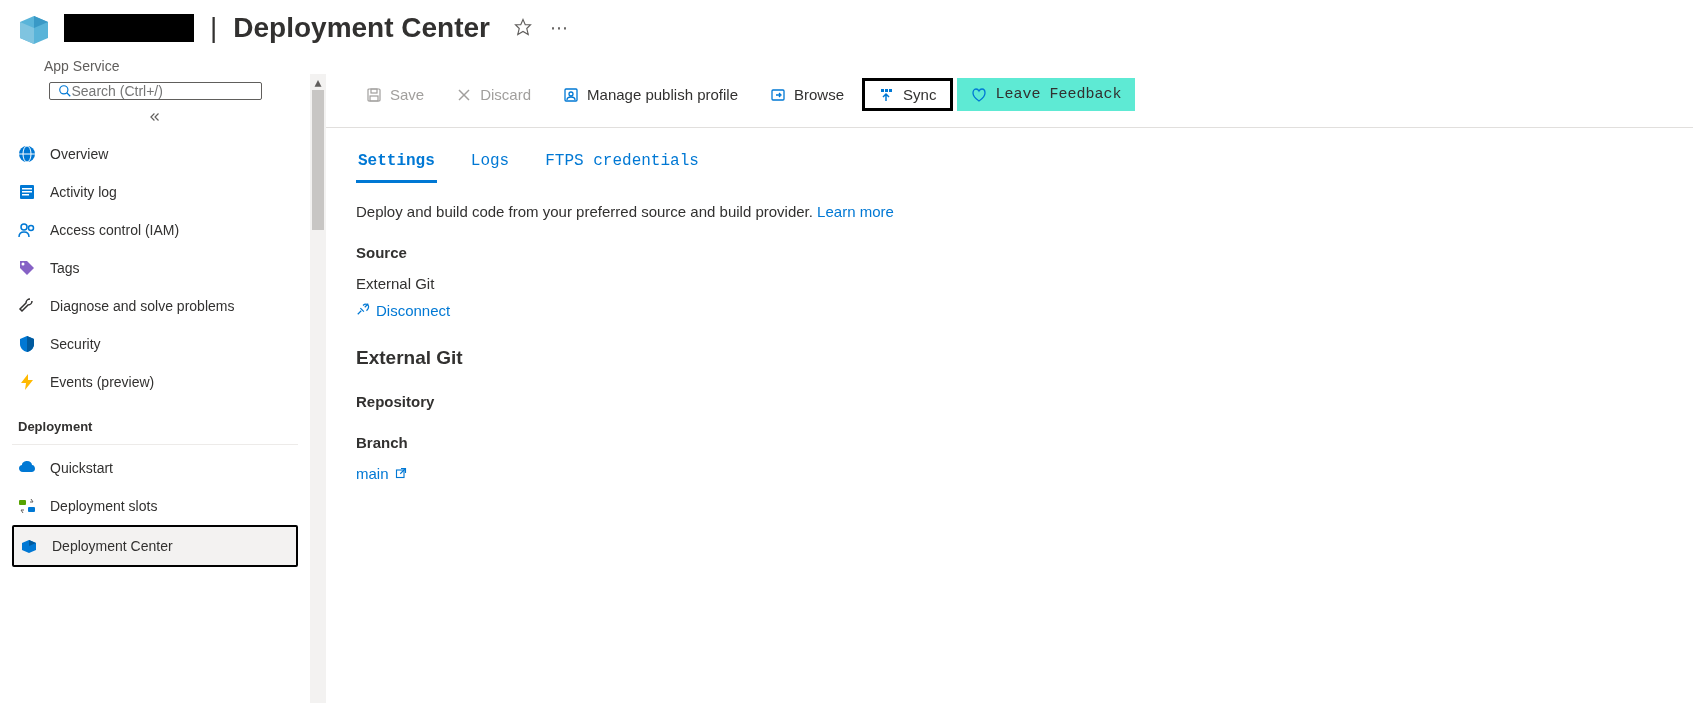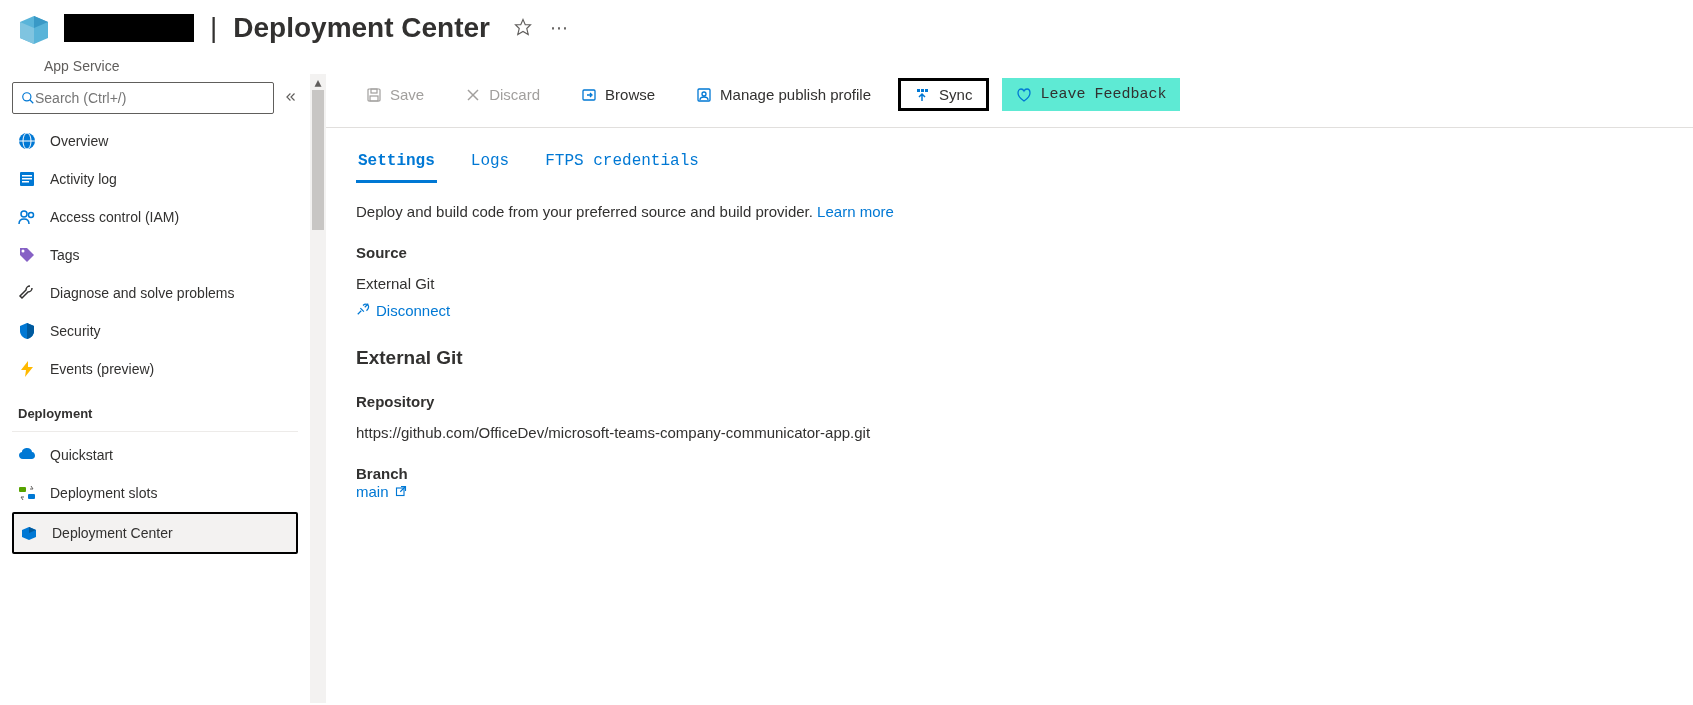--- a/index.html
+++ b/index.html
@@ -68,20 +68,21 @@
     .sidebar {
       width: 310px;
       flex-shrink: 0;
       padding: 8px 12px;
     }
     .search-row {
       display: flex;
       align-items: center;
       gap: 10px;
       margin-bottom: 8px;
+      flex-direction: column;
     }
     .search-box {
       flex: 1;
       display: flex;
       align-items: center;
       border: 1px solid #605e5c;
       border-radius: 2px;
       height: 32px;
       padding: 0 8px;
     }
@@ -154,21 +155,21 @@
     }
     
     .content {
       flex: 1;
       display: flex;
       flex-direction: column;
     }
     .toolbar {
       display: flex;
       align-items: center;
-      gap: 13px;
+      gap: 4px;
       padding: 4px 26px 16px 26px;
       border-bottom: 1px solid #e1dfdd;
       height: 54px;
     }
     .toolbar-item {
       display: flex;
       align-items: center;
       gap: 8px;
       padding: 8px 14px;
       height: 100%;
@@ -236,21 +237,21 @@
     .big-heading {
       font-size: 19px;
       font-weight: 700;
       margin-top: 28px;
     }
     .branch-link {
       display: flex;
       align-items: center;
       gap: 6px;
       color: #0078d4;
-      margin-top: 1px;
+      margin-top: 14px;
       cursor: pointer;
     }
   </style>
 </head>
 <body>
 
 <div class="header">
   <span class="header-icon">
     <svg viewBox="0 0 36 36">
         <polygon points="4,10 18,4 32,10 32,26 18,32 4,26" fill="#59b4d9"></polygon>
@@ -414,35 +415,35 @@
             <svg viewBox="0 0 16 16" stroke="#a19f9d" stroke-width="1.5">
               <line x1="3" y1="3" x2="13" y2="13"></line>
               <line x1="13" y1="3" x2="3" y2="13"></line>
             </svg>
           </span>
         <span>Discard</span>
       </div>
       <div class="toolbar-item">
         <span class="toolbar-icon">
             <svg viewBox="0 0 16 16" fill="none" stroke="#0078d4" stroke-width="1.3">
-              <rect x="2" y="3" width="12" height="10" rx="1"></rect>
-              <path d="M6,8 L10,8 M9,6 L11,8 L9,10"></path>
-            </svg>
-          </span>
-        <span>Browse</span>
-      </div>
-      <div class="toolbar-item">
-        <span class="toolbar-icon">
-            <svg viewBox="0 0 16 16" fill="none" stroke="#0078d4" stroke-width="1.3">
               <rect x="2" y="2" width="12" height="12" rx="1"></rect>
               <circle cx="8" cy="7" r="2"></circle>
               <path d="M4,13 C4,10 6,10 8,10 C10,10 12,10 12,13"></path>
             </svg>
           </span>
         <span>Manage publish profile</span>
+      </div>
+      <div class="toolbar-item">
+        <span class="toolbar-icon">
+            <svg viewBox="0 0 16 16" fill="none" stroke="#0078d4" stroke-width="1.3">
+              <rect x="2" y="3" width="12" height="10" rx="1"></rect>
+              <path d="M6,8 L10,8 M9,6 L11,8 L9,10"></path>
+            </svg>
+          </span>
+        <span>Browse</span>
       </div>
       <div class="toolbar-item highlighted">
         <span class="toolbar-icon">
             <svg viewBox="0 0 16 16">
               <rect x="2" y="2" width="3" height="3" fill="#0078d4"></rect>
               <rect x="6" y="2" width="3" height="3" fill="#0078d4"></rect>
               <rect x="10" y="2" width="3" height="3" fill="#0078d4"></rect>
               <path d="M7,14 L7,7 M4,10 L7,7 L10,10" fill="none" stroke="#0078d4" stroke-width="1.5"></path>
             </svg>
           </span>
@@ -475,21 +476,20 @@
       <div class="disconnect-link">
         <span><svg width="14" height="14" viewBox="0 0 16 16" fill="none" stroke="#0078d4" stroke-width="1.4">
               <path d="M6,10 L2,14 M10,6 L14,2 M5,7 L9,11 M8,4 C10,2 13,2 14,4 C15,6 14,8 12,10"></path>
             </svg></span>
         <span>Disconnect</span>
       </div>
 
       <div class="big-heading">External Git</div>
 
       <div class="section-label">Repository</div>
-      <div class="section-value">https://github.com/OfficeDev/microsoft-teams-company-communicator-app.git</div>
 
       <div class="section-label">Branch</div>
       <div class="branch-link">
         <span>main</span>
         <span><svg width="12" height="12" viewBox="0 0 16 16" fill="none" stroke="#0078d4" stroke-width="1.5">
               <rect x="2" y="4" width="10" height="10"></rect>
               <path d="M8,2 L14,2 L14,8 M14,2 L7,9"></path>
             </svg></span>
       </div>
     </div>

